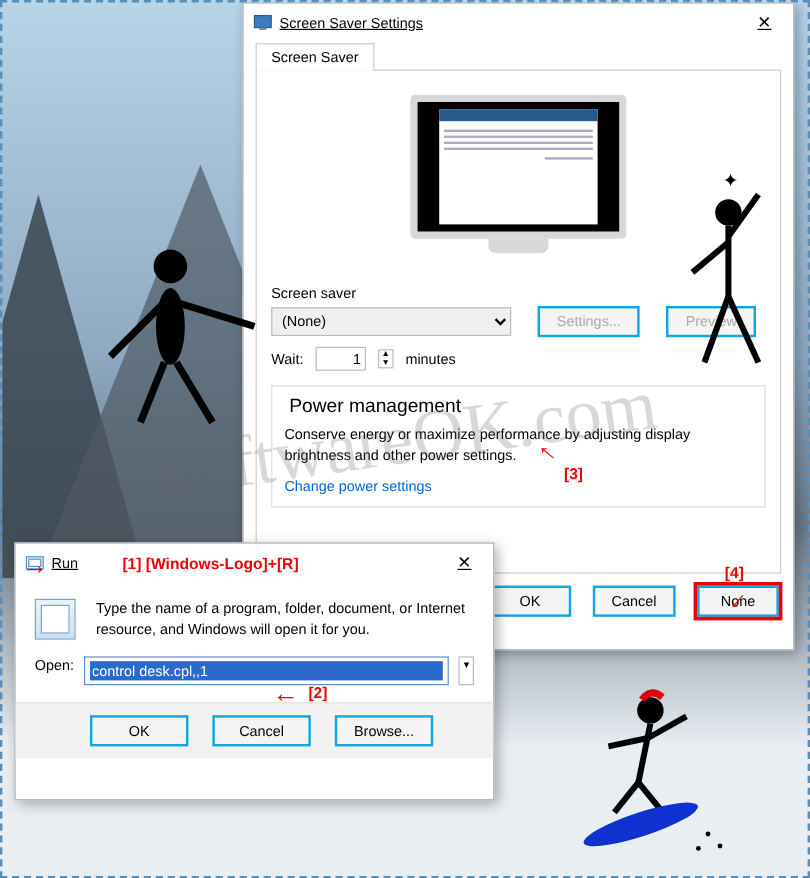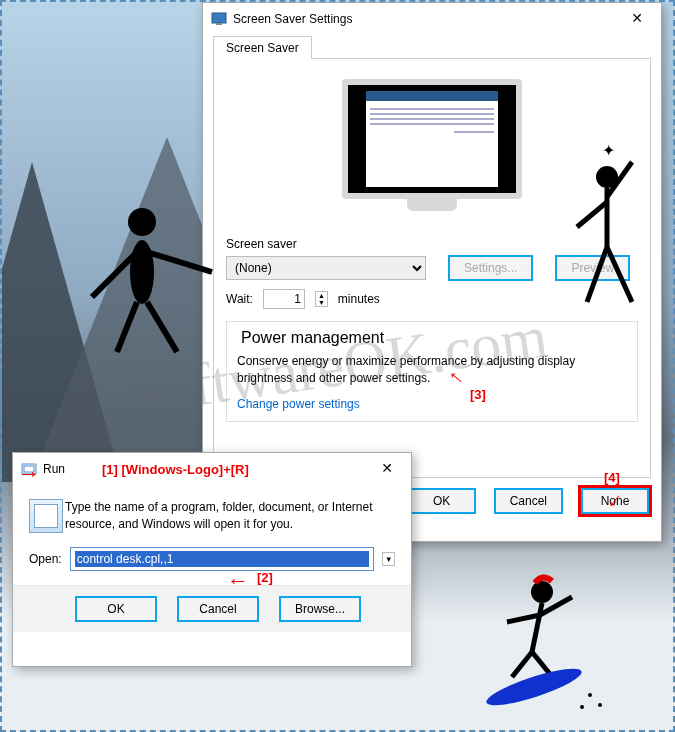--- a/index.html
+++ b/index.html
@@ -47,20 +47,21 @@
       position: absolute;
       background: #fff;
       border: 1px solid #aaa;
       box-shadow: 3px 3px 10px rgba(0,0,0,0.3);
     }
     .titlebar {
       display: flex;
       align-items: center;
       padding: 6px 8px;
       font-size: 12px;
+      text-decoration: underline;
     }
     .titlebar .icon { width: 16px; height: 16px; margin-right: 6px; }
     .titlebar .title { flex: 1; }
     .close-x {
       width: 32px; height: 20px;
       text-align: center;
       font-size: 14px;
       line-height: 18px;
       cursor: pointer;
     }
@@ -163,37 +164,37 @@
       padding: 10px 12px;
     }
     .apply-hl { outline: 3px solid #e00; }
 
     
     .run-dialog {
       left: 10px; top: 450px; width: 400px; height: 215px;
       z-index: 20;
     }
     .run-body { padding: 14px 16px; }
-    .run-row { display: flex; align-items: flex-start; gap: 2px; margin-bottom: 14px; }
+    .run-row { display: flex; align-items: flex-start; gap: 17px; margin-bottom: 14px; }
     .run-icon {
       width: 34px; height: 34px;
       border: 1px solid #7aa3cc;
       background: linear-gradient(#eaf2fb,#c9dff2);
       position: relative;
       flex-shrink: 0;
     }
     .run-icon::after {
       content: "";
       position: absolute;
       left: 4px; top: 4px; right: 4px; bottom: 4px;
       background: #fff;
       border: 1px solid #7aa3cc;
     }
     .run-text { font-size: 12px; line-height: 1.4; }
-    .open-row { display: flex; align-items: center; gap: 8px; }
+    .open-row { display: flex; gap: 8px; }
     .open-input {
       flex: 1;
       border: 1px solid #5a8fcc;
       padding: 3px 4px;
       font-size: 12px;
     }
     .open-input input {
       border: none; outline: none; width: 100%;
       background: #2a6acc; color: #fff;
       padding: 1px 2px;

